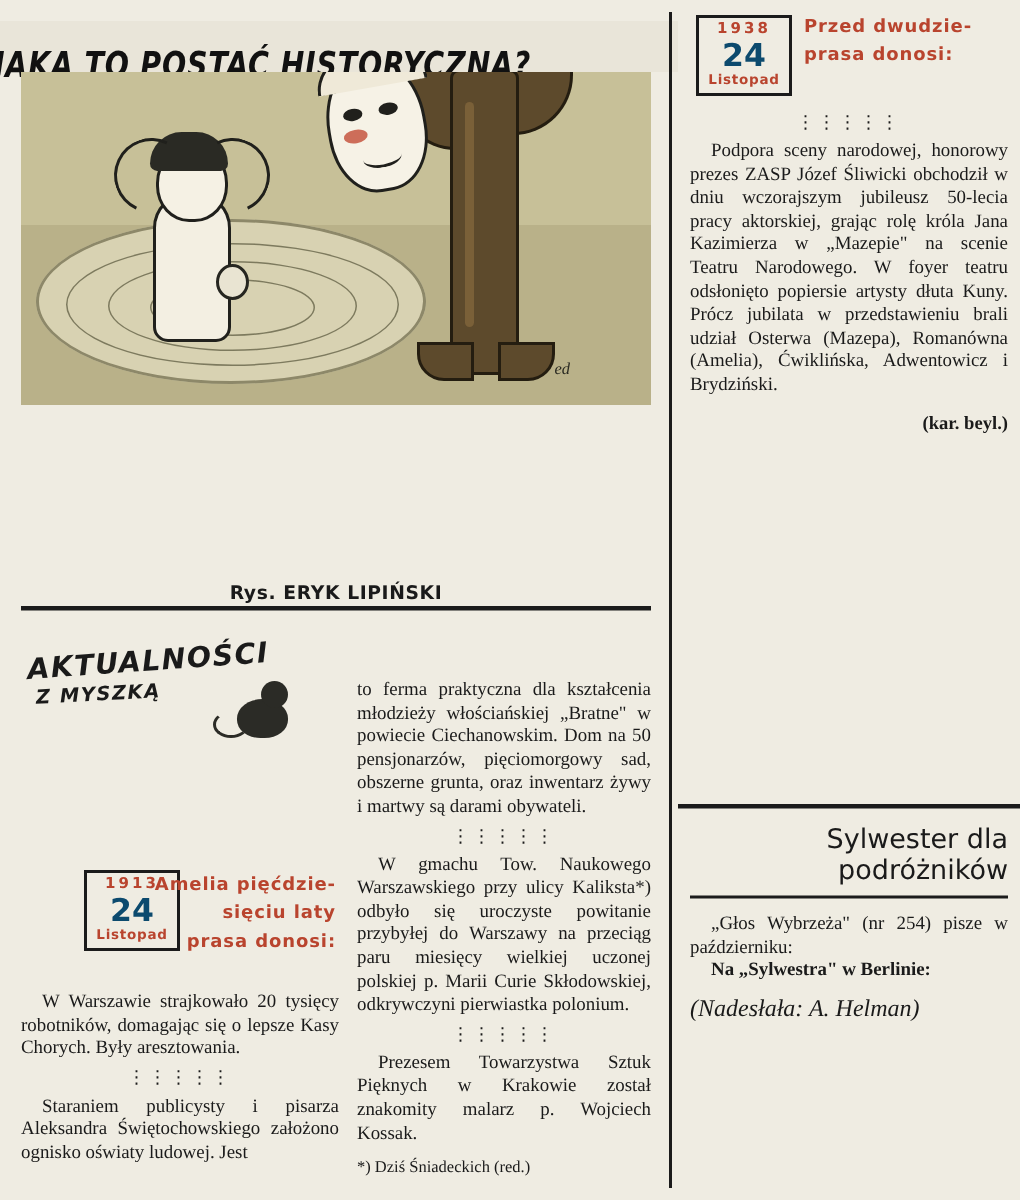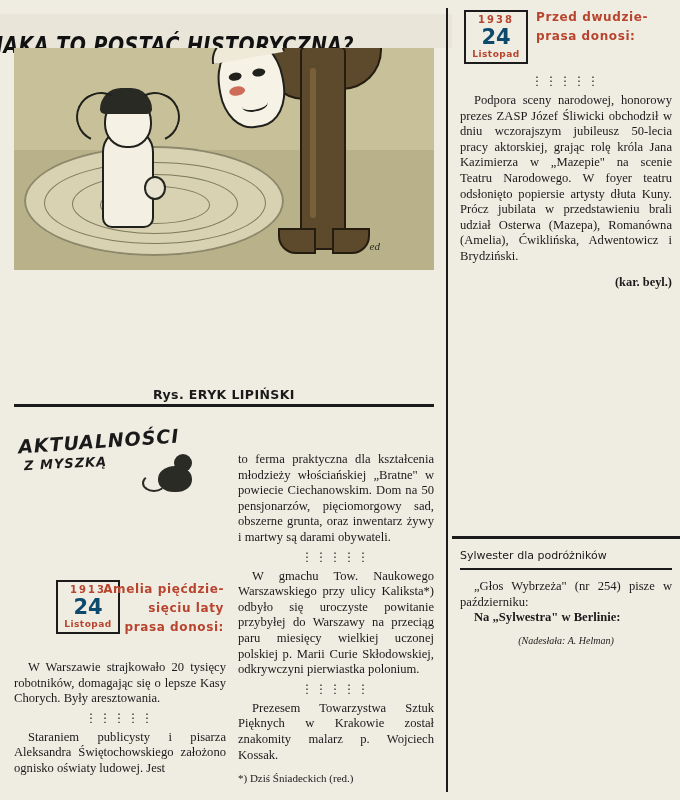--- a/index.html
+++ b/index.html
@@ -249,28 +249,29 @@
     text-align:right;font-size:12.4px;font-weight:bold;margin-top:10px;
     font-family:"Liberation Serif", serif;
   }
   .box2{
     position:absolute;left:452px;top:536px;width:228px;height:264px;
     border-top:3px solid #1b1b1b;
   }
   .box2-inner{position:absolute;left:8px;top:10px;width:212px;}
   .box2-title{
     font-family:"DejaVu Sans", sans-serif;
-    font-size:11px;font-weight:normal;
+    font-size:18px;font-weight:normal;
     padding-bottom:6px;
     border-bottom:2px solid #1b1b1b;
     margin-bottom:9px;
+    text-align:right;
   }
   .b{font-weight:bold;}
   .sig2{
-    text-align:center;font-style:italic;font-size:10px;margin-top:9px;
+    text-align:left;font-style:italic;font-size:16px;margin-top:9px;
     font-family:"Liberation Serif", serif;
   }
   
   .vsep{
     position:absolute;left:446px;top:8px;width:2px;height:784px;background:#1b1b1b;
   }
 </style>
 </head>
 <body>
 

